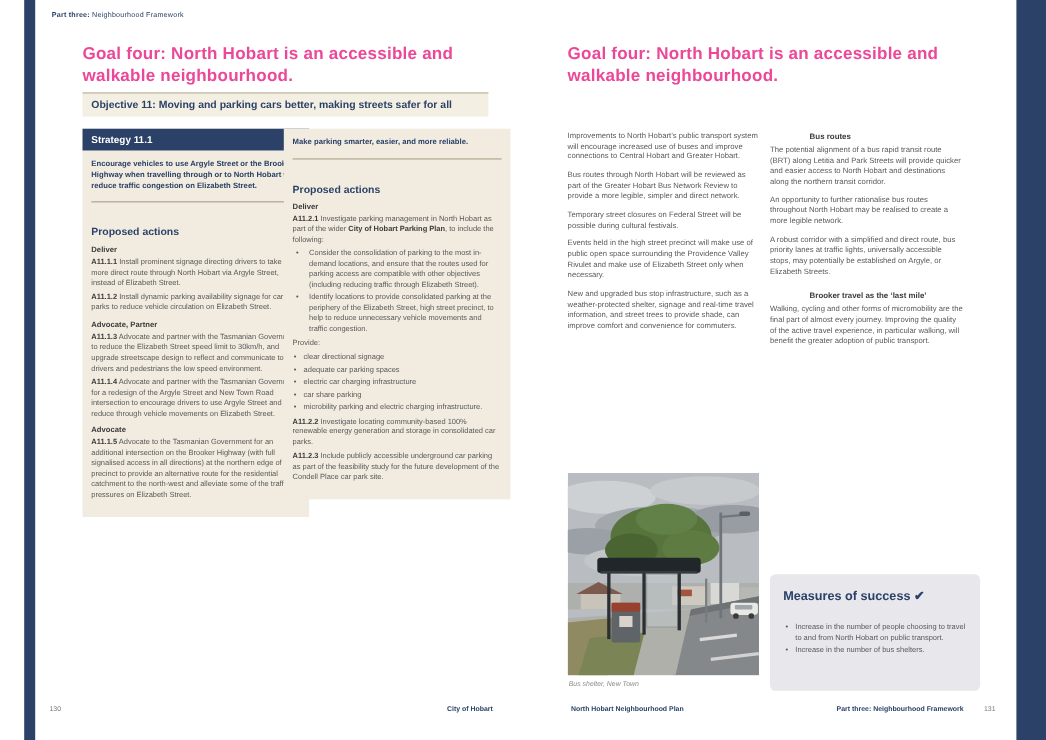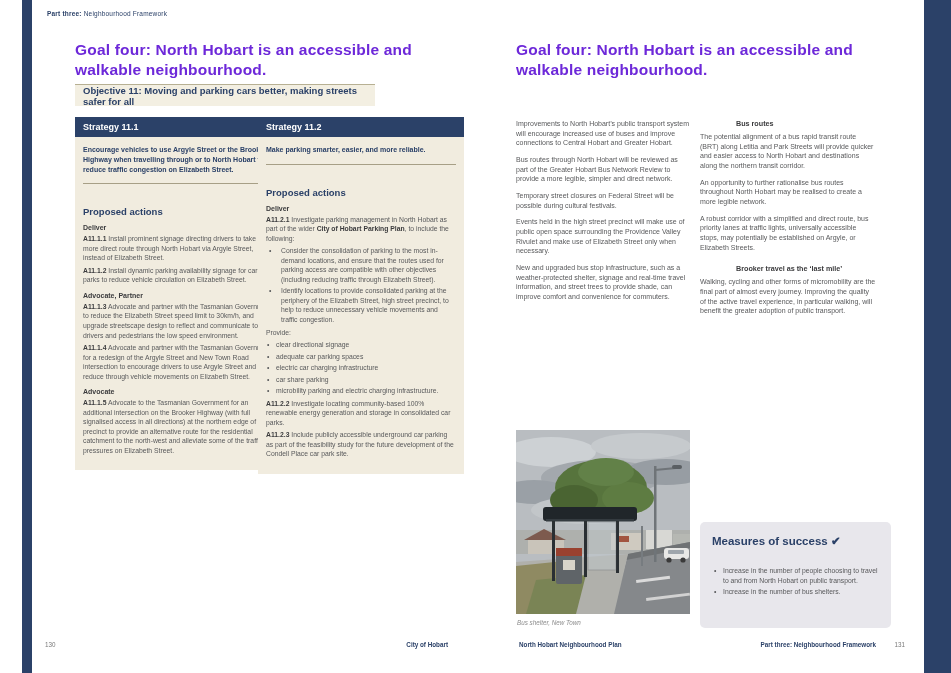--- a/index.html
+++ b/index.html
@@ -8,28 +8,28 @@
   .canvas { position:relative; width:951px; height:673px; background:#ffffff; overflow:hidden; }
 
   .side-bar { position:absolute; top:0; height:673px; background:#2b4168; }
   .side-bar.left { left:22px; width:10px; }
   .side-bar.right { left:924px; width:27px; }
 
   .eyebrow { position:absolute; left:47px; top:10px; font-size:6.5px; color:#2b4168; letter-spacing:.2px; }
   .eyebrow .b { font-weight:bold; }
 
   .goal-heading { position:absolute; top:40px; width:345px; font-size:15.5px; font-weight:bold;
-                  color:#6d28d9; line-height:1.27; letter-spacing:.2px; }
+                  color:#ec4899; line-height:1.27; letter-spacing:.2px; }
   .goal-heading.lp { left:75px; }
   .goal-heading.rp { left:516px; }
 
   .objective-band { position:absolute; top:84px; height:22px; background:#f3efe2;
                     border-top:1px solid #b7b093; display:flex; align-items:center;
                     padding:0 8px; font-size:9.5px; font-weight:bold; color:#2b4168; }
-  .objective-band.lp { left:75px; width:300px; }
+  .objective-band.lp { left:75px; width:369px; }
   .objective-band.rp { left:516px; width:374px; }
 
   .strategy-col { position:absolute; top:117px; width:206px; }
   .strategy-col.c1 { left:75px; }
   .strategy-col.c2 { left:258px; }
   .strategy-header { background:#2b4168; color:#ffffff; font-weight:bold; font-size:9px;
                      padding:5px 8px 5px 8px; }
   .strategy-body { background:#f1ecdf; padding:8px 8px 12px 8px; }
   .strategy-intro { font-size:7px; font-weight:bold; color:#2b4168; line-height:1.4; }
   .proposed-heading { margin-top:9px; padding-top:22px; border-top:1px solid #a79f86;
@@ -99,21 +99,20 @@
           <div class="blk-subhead">Advocate, Partner</div>
           <p class="blk-action"><span class="action-num">A11.1.3</span> <span>Advocate and partner with the Tasmanian Government to reduce the Elizabeth Street speed limit to 30km/h, and upgrade streetscape design to reflect and communicate to drivers and pedestrians the low speed environment.</span></p>
           <p class="blk-action"><span class="action-num">A11.1.4</span> <span>Advocate and partner with the Tasmanian Government for a redesign of the Argyle Street and New Town Road intersection to encourage drivers to use Argyle Street and reduce through vehicle movements on Elizabeth Street.</span></p>
           <div class="blk-subhead">Advocate</div>
           <p class="blk-action"><span class="action-num">A11.1.5</span> <span>Advocate to the Tasmanian Government for an additional intersection on the Brooker Highway (with full signalised access in all directions) at the northern edge of the precinct to provide an alternative route for the residential catchment to the north-west and alleviate some of the traffic pressures on Elizabeth Street.</span></p>
         </div>
     </div>
   </div>
 
   <div class="strategy-col c2">
-    <div class="strategy-header">Strategy 11.2</div>
     <div class="strategy-body">
       <div class="strategy-intro">Make parking smarter, easier, and more reliable.</div>
       <div class="proposed-heading">Proposed actions</div>
       <div>
           <div class="blk-subhead">Deliver</div>
           <p class="blk-action"><span class="action-num">A11.2.1</span> <span>Investigate parking management in North Hobart as part of the wider </span><span class="bold-inline">City of Hobart Parking Plan</span><span>, to include the following:</span></p>
           <div class="blk-bullet lg">
             <span class="dot">•</span>
             <span class="bullet-text">Consider the consolidation of parking to the most in-demand locations, and ensure that the routes used for parking access are compatible with other objectives (including reducing traffic through Elizabeth Street).</span>
           </div>

